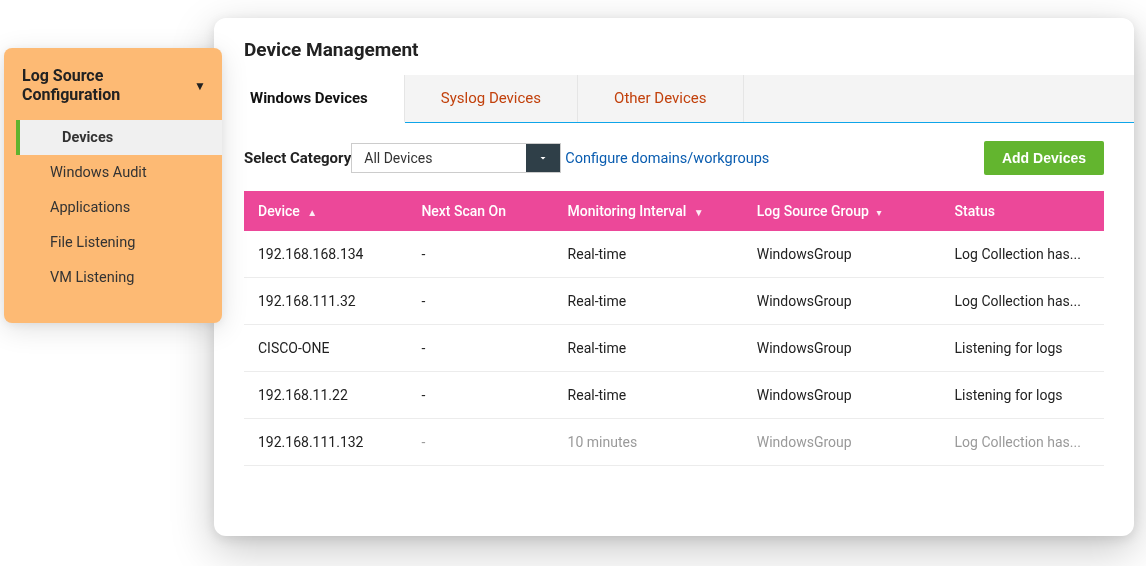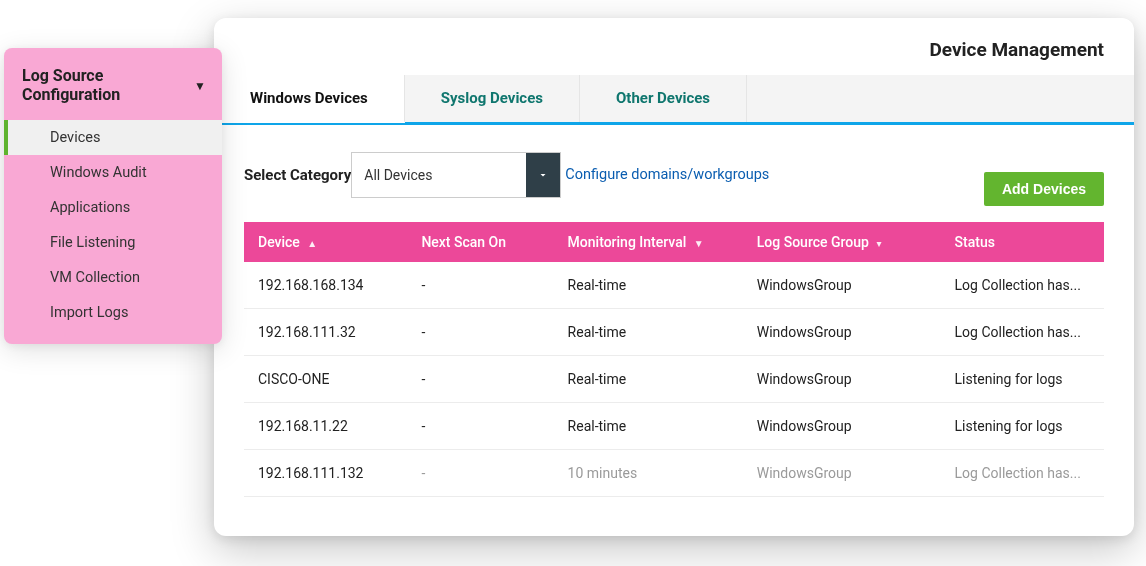--- a/index.html
+++ b/index.html
@@ -11,24 +11,24 @@
       position: relative;
       overflow: hidden;
     }
 
     
     .sidebar {
       position: absolute;
       left: 4px;
       top: 48px;
       width: 218px;
-      background: #f9a8d4;
+      background: #fdba74;
       border-radius: 8px;
       box-shadow: 0 6px 28px rgba(0,0,0,0.12), 0 2px 8px rgba(0,0,0,0.06);
-      padding-bottom: 14px;
+      padding-bottom: 28px;
       z-index: 5;
     }
     .sidebar-title {
       display: flex;
       align-items: center;
       gap: 6px;
       padding: 18px 16px 16px 18px;
       font-size: 16px;
       font-weight: 700;
       color: #222;
@@ -42,57 +42,57 @@
     .sidebar-item {
       padding: 9px 16px 9px 42px;
       font-size: 14.5px;
       color: #333;
       cursor: pointer;
       border-left: 4px solid transparent;
     }
     .sidebar-item.active {
       background: #f0f0f0;
       border-left-color: #5fb32e;
-      font-weight: 400;
+      font-weight: 700;
+      margin-left: 12px;
     }
 
     
     .main-panel {
       position: absolute;
       left: 214px;
       top: 18px;
       width: 920px;
       height: 518px;
       background: #fff;
       border-radius: 12px;
       box-shadow: 0 14px 44px rgba(0,0,0,0.22), 0 3px 12px rgba(0,0,0,0.10);
       overflow: hidden;
     }
     .main-header {
       padding: 20px 30px 14px 30px;
-      text-align: right;
     }
     .main-header h1 {
       font-size: 19px;
       font-weight: 700;
       color: #222;
     }
 
     
     .tabs {
       display: flex;
-      border-bottom: 3px solid #0ea5e9;
+      border-bottom: 1px solid #0ea5e9;
       background: #f4f4f4;
     }
     .tab {
       padding: 14px 36px;
       font-size: 15px;
-      color: #0f766e;
-      cursor: pointer;
-      font-weight: 700;
+      color: #c2410c;
+      cursor: pointer;
+      font-weight: 400;
       border-right: 1px solid #e5e5e5;
     }
     .tab.active {
       background: #fff;
       color: #111;
       font-weight: 700;
       border-bottom: 2px solid #fff;
       margin-bottom: -1px;
     }
 
@@ -104,21 +104,21 @@
     }
     .toolbar-label {
       font-size: 15px;
       font-weight: 700;
       color: #222;
     }
     .select-wrap {
       display: flex;
       align-items: stretch;
       border: 1px solid #ccc;
-      height: 46px;
+      height: 30px;
       width: 210px;
     }
     .select-input {
       flex: 1;
       padding: 0 12px;
       display: flex;
       align-items: center;
       font-size: 14px;
       color: #333;
       background: #fff;
@@ -142,21 +142,20 @@
     .spacer { flex: 1; }
     .add-btn {
       background: #63b52f;
       color: #fff;
       border: none;
       padding: 9px 18px;
       font-size: 14px;
       font-weight: 600;
       border-radius: 2px;
       cursor: pointer;
-      margin-top: 29px;
     }
 
     
     .table {
       width: calc(100% - 60px);
       margin: 0 30px;
       border-collapse: collapse;
     }
     .table thead th {
       background: #ec4899;
@@ -198,22 +197,21 @@
 <div class="sidebar">
   <div class="sidebar-title">
     <span>Log Source Configuration</span>
     <span class="caret">▼</span>
   </div>
   <div id="sidebar-items">
       <div class="sidebar-item active"><span>Devices</span></div>
       <div class="sidebar-item"><span>Windows Audit</span></div>
       <div class="sidebar-item"><span>Applications</span></div>
       <div class="sidebar-item"><span>File Listening</span></div>
-      <div class="sidebar-item"><span>VM Collection</span></div>
-      <div class="sidebar-item"><span>Import Logs</span></div>
+      <div class="sidebar-item"><span>VM Listening</span></div>
     </div>
 </div>
 
 <div class="main-panel">
   <div class="main-header">
     <h1>Device Management</h1>
   </div>
 
   <div class="tabs" id="tabs">
       <div class="tab active"><span>Windows Devices</span></div>

